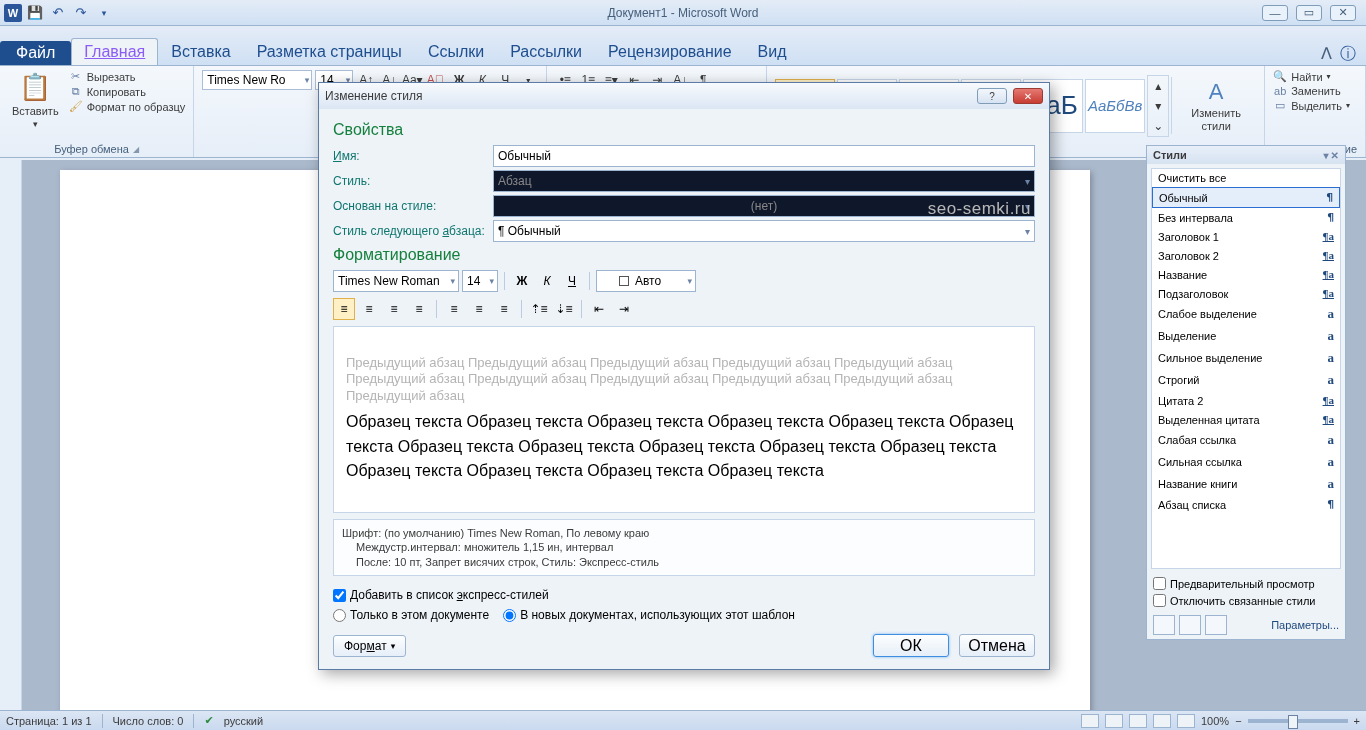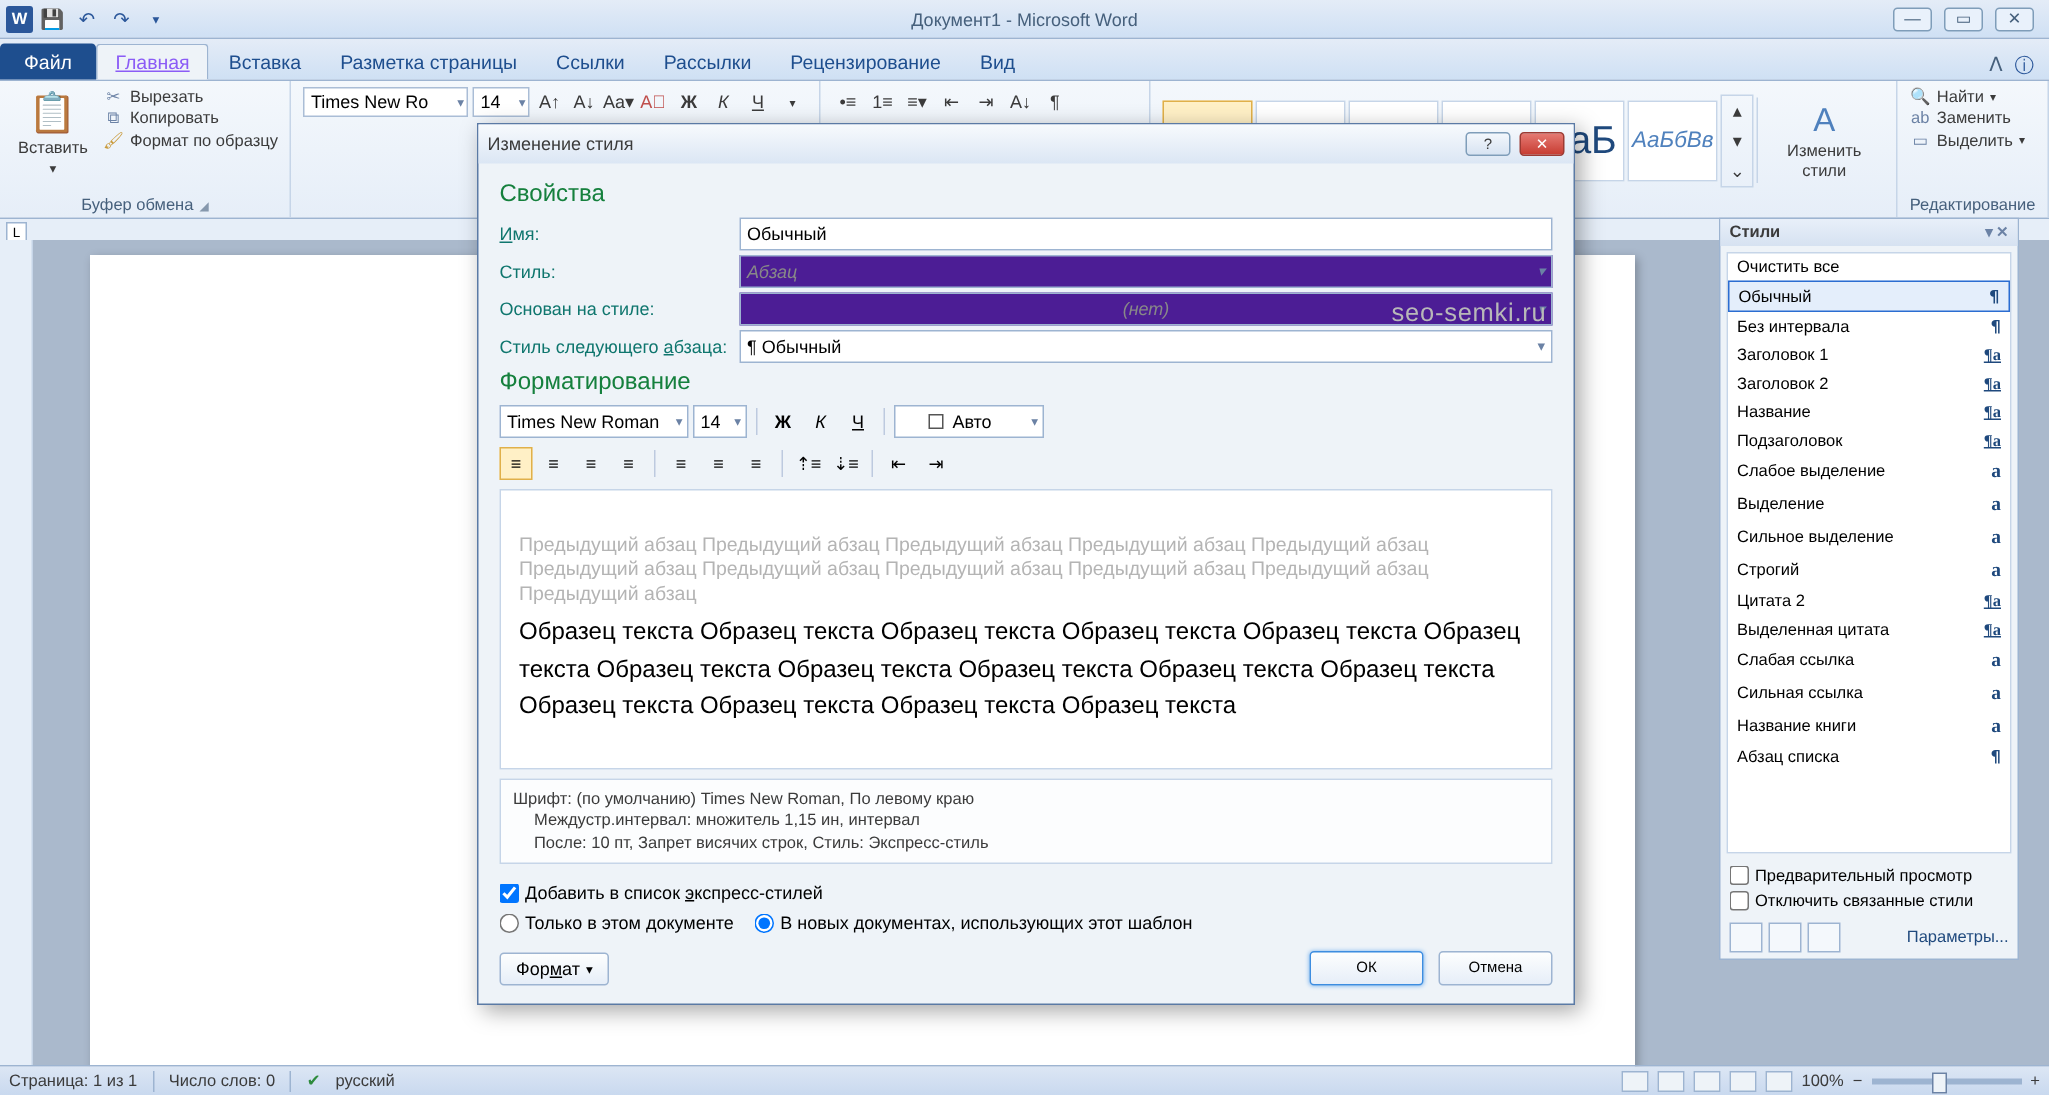--- a/index.html
+++ b/index.html
@@ -8,21 +8,21 @@
 
 .titlebar { height: 26px; background: linear-gradient(#e4ecf7,#cfe0f4); display:flex; align-items:center; font-size:12px; color:#46607c; border-bottom:1px solid #9db4d1;}
 .titlebar .qat { display:flex; align-items:center; gap:3px; padding-left:4px;}
 .titlebar .qat .wicon{width:18px;height:18px;background:#2b579a;color:#fff;display:flex;align-items:center;justify-content:center;font-weight:bold;font-size:11px;border-radius:2px;}
 .titlebar .qat .q{width:20px;height:20px;display:flex;align-items:center;justify-content:center;color:#2b579a;font-size:13px;}
 .titlebar .title{position:absolute;left:50%;transform:translateX(-50%);}
 .titlebar .wincontrols{margin-left:auto;display:flex;gap:8px;padding-right:10px;}
 .titlebar .wincontrols span{width:26px;height:16px;border:1px solid #7f9db9;display:flex;align-items:center;justify-content:center;border-radius:3px;font-size:11px;background:#e9f1fb;color:#46607c;}
 
 
-.tabs{height:28px;background:linear-gradient(#e4ecf7,#cfe0f4);display:flex;align-items:flex-end;font-size:13px;padding-left:0;border-bottom:1px solid #9db4d1;}
+.tabs{height:40px;background:linear-gradient(#e4ecf7,#cfe0f4);display:flex;align-items:flex-end;font-size:16px;padding-left:0;border-bottom:1px solid #9db4d1;}
 .tab-file{background:#1e4e8e;color:#fff;padding:4px 16px;height:24px;display:flex;align-items:center;border-radius:3px 3px 0 0;}
 .tab{padding:4px 12px;color:#1e4e8e;cursor:default;border:1px solid transparent;border-bottom:none;}
 .tab.active{background:#eef3f8;border-color:#9db4d1;border-radius:3px 3px 0 0;color:#8b5cf6;text-decoration:underline;}
 .tabs .right{margin-left:auto;padding-right:10px;display:flex;gap:8px;color:#46607c;}
 
 
 .ribbon{height:92px;background:linear-gradient(#f4f8fc,#e6eef8);border-bottom:1px solid #9db4d1;display:flex;font-size:11px;}
 .rgroup{border-right:1px solid #c6d5e8;padding:4px 8px 2px 8px;display:flex;flex-direction:column;}
 .rgroup .body{flex:1;display:flex;align-items:flex-start;gap:6px;}
 .rgroup .label{text-align:center;color:#46607c;font-size:11px;padding-top:2px;display:flex;align-items:center;justify-content:center;gap:4px;}
@@ -78,38 +78,38 @@
 .dialog .dtitle .dbtns span{width:30px;height:16px;border:1px solid #7f9db9;border-radius:3px;display:flex;align-items:center;justify-content:center;font-size:10px;background:linear-gradient(#f3f7fc,#d7e3f2);}
 .dialog .dtitle .dbtns .close{background:linear-gradient(#e57a73,#c73c32);color:#fff;border-color:#9c3a33;}
 .dialog .dbody{padding:8px 14px 12px 14px;}
 .dialog .sect{color:#15803d;font-size:16px;margin:4px 0 6px 0;}
 .dialog .frow{display:flex;align-items:center;margin:3px 0;}
 .dialog .frow .lab{width:160px;color:#0f766e;}
 .dialog .frow .lab u{text-decoration:underline;}
 .dialog .inp{flex:1;height:22px;border:1px solid #9db4d1;background:#fff;padding:0 4px;display:flex;align-items:center;}
 .dialog .sel{position:relative;}
 .dialog .sel::after{content:"▾";position:absolute;right:4px;font-size:10px;color:#6b82a5;}
-.dialog .sel.disabled{background:#4c1d95;color:#888;font-style:italic;}
+.dialog .sel.disabled{background:#0f172a;color:#888;}
 .dialog .tb{display:flex;align-items:center;gap:3px;margin:6px 0;}
 .dialog .tb .dd{border:1px solid #9db4d1;background:#fff;height:22px;display:flex;align-items:center;padding:0 16px 0 4px;position:relative;}
 .dialog .tb .dd::after{content:"▾";position:absolute;right:3px;font-size:9px;color:#6b82a5;}
 .dialog .tb .tbtn{width:22px;height:22px;border:1px solid transparent;display:flex;align-items:center;justify-content:center;font-size:12px;}
 .dialog .tb .tbtn.active{border-color:#e0b04a;background:#fff0c6;}
 .dialog .tb .vsep{width:1px;height:18px;background:#bdcadf;margin:0 3px;}
 .dialog .preview{border:1px solid #c6d5e8;background:#fff;padding:28px 12px;font-family:"Times New Roman",serif;margin-top:4px;}
 .dialog .preview .gray{color:#b4b4b4;font-size:13px;line-height:1.25;}
 .dialog .preview .blk{color:#000;font-size:16px;line-height:1.55;margin-top:6px;}
 .dialog .desc{border:1px solid #c6d5e8;background:#fcfdfe;padding:6px 8px;font-size:11px;color:#3b3b3b;margin-top:6px;line-height:1.3;}
 .dialog .opts{margin-top:12px;display:flex;flex-direction:column;gap:6px;}
 .dialog .opts label{display:flex;align-items:center;gap:4px;}
 .dialog .radiorow{display:flex;gap:14px;align-items:center;}
 .dialog .dftr{display:flex;align-items:center;margin-top:12px;}
 .dialog .dftr .fmtbtn{border:1px solid #9db4d1;background:linear-gradient(#fdfefe,#e6eef8);padding:3px 10px;border-radius:3px;display:flex;align-items:center;gap:4px;}
 .dialog .dftr .okc{margin-left:auto;display:flex;gap:10px;}
-.dialog .dftr .okc button{width:76px;height:23px;border:1px solid #9db4d1;background:linear-gradient(#fdfefe,#e6eef8);border-radius:3px;font-size:10px;}
+.dialog .dftr .okc button{width:76px;height:23px;border:1px solid #9db4d1;background:linear-gradient(#fdfefe,#e6eef8);border-radius:3px;font-size:16px;}
 .dialog .dftr .okc button.ok{border:1px solid #3d8de0;box-shadow:0 0 3px #7bb4ef;}
 
 .watermark{position:absolute;right:18px;top:116px;color:#b8b8b8;font-family:Arial;font-size:17px;letter-spacing:.5px;pointer-events:none;}
 </style>
 </head>
 <body>
 
 <div class="titlebar">
   <div class="qat">
     <div class="wicon">W</div>

